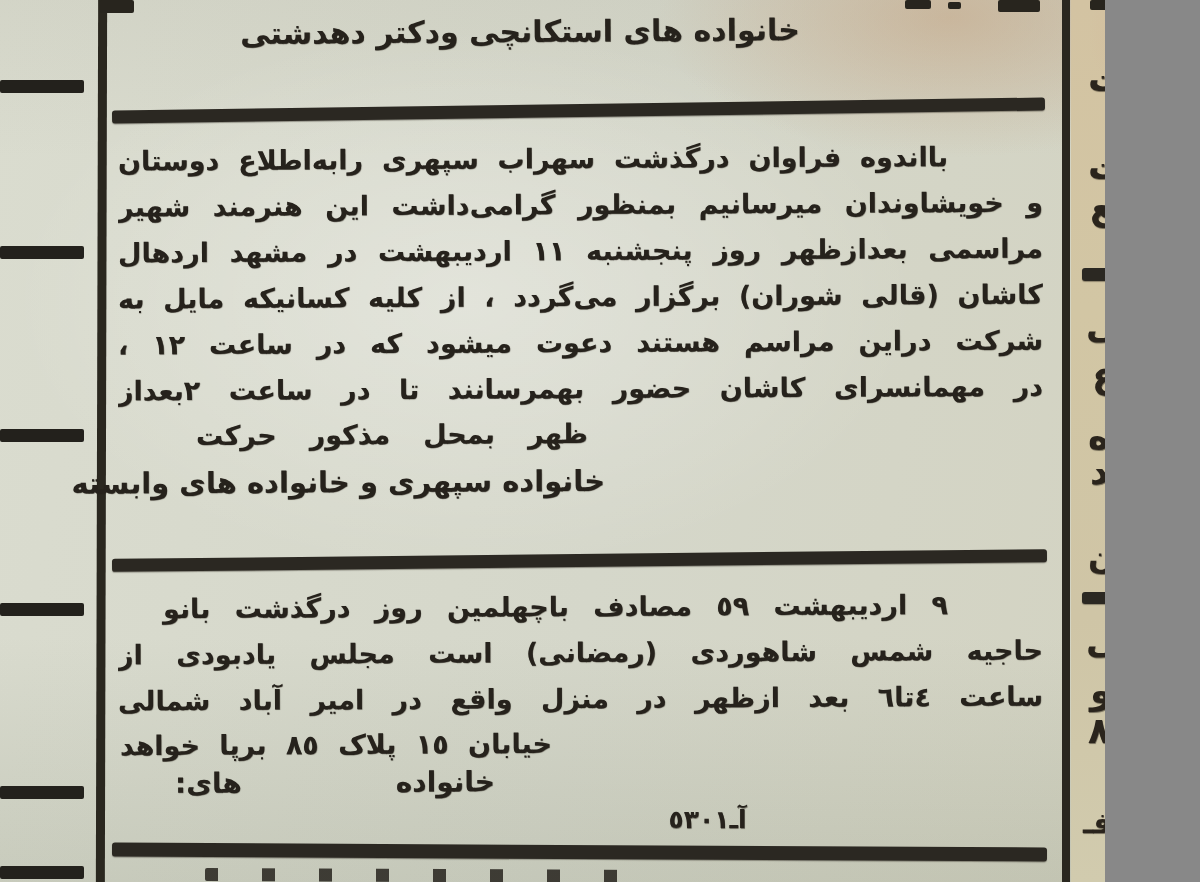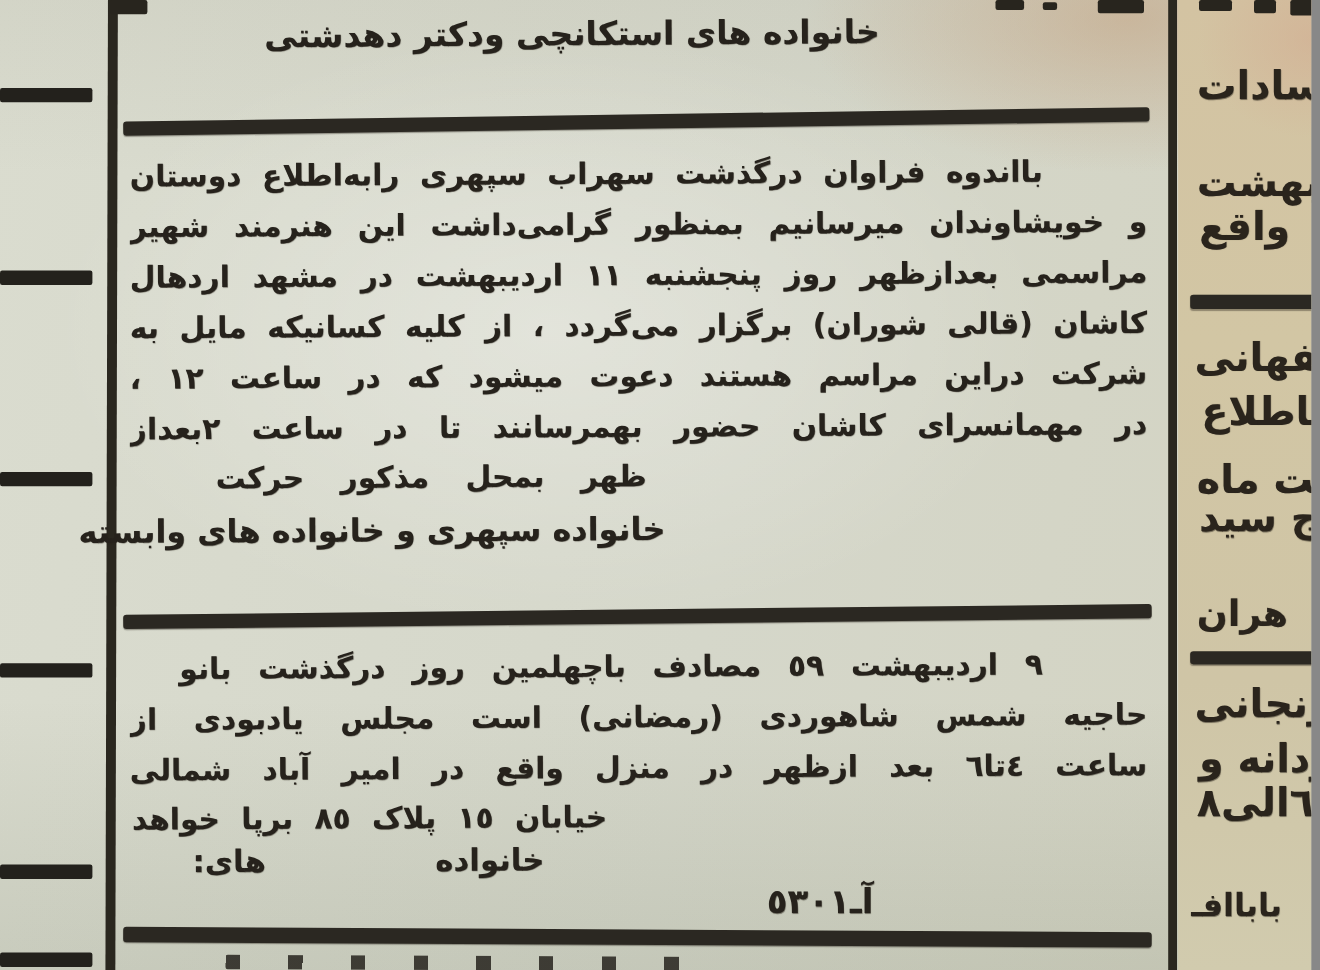--- a/index.html
+++ b/index.html
@@ -1,17 +1,17 @@
 <!DOCTYPE html>
 <html lang="fa"><head>
 <meta charset="utf-8">
 <style>
   html,body{margin:0;padding:0;background:#888;}
   #page{
-    position:relative;width:1192px;height:882px;overflow:hidden;
+    position:relative;width:1105px;height:882px;overflow:hidden;
     font-family:"DejaVu Sans",sans-serif;font-weight:700;color:#26221c;
     background:
       radial-gradient(420px 200px at 86% 2%, rgba(196,158,122,.50), rgba(196,158,122,0) 70%),
       radial-gradient(700px 420px at 42% 34%, rgba(255,255,255,.30), rgba(255,255,255,0) 65%),
       linear-gradient(to bottom, rgba(120,115,95,.07), rgba(0,0,0,0) 18%, rgba(0,0,0,0) 72%, rgba(95,105,80,.14)),
       linear-gradient(100deg, #dadccf 0%, #d5d7ca 55%, #d3d3c2 100%);
   }
   .ink{text-shadow:0.4px 0.5px 0.7px rgba(42,36,28,.55);}
   .line{position:absolute;direction:rtl;unicode-bidi:embed;}
   .just{
@@ -78,21 +78,21 @@
   <div class="line center ink" style="top:460px;left:150px;width:455px;font-size:29px;line-height:44px;transform:rotate(-0.3deg);">خانواده سپهری و خانواده های وابسته</div>
 
   <div class="rule" style="top:554px;left:112px;width:935px;transform:rotate(-0.6deg);"></div>
 
   <div class="line just ink" style="top:584px;padding-right:95px;padding-left:45px;">٩ اردیبهشت ٥٩ مصادف باچهلمین روز درگذشت بانو</div>
   <div class="line just ink" style="top:630px;">حاجیه شمس شاهوردی (رمضانی) است مجلس یادبودی از</div>
   <div class="line just ink" style="top:676px;">ساعت ٤تا٦ بعد ازظهر در منزل واقع در امیر آباد شمالی</div>
   <div class="line just ink" style="top:722px;left:120px;width:432px;">خیابان ١٥ پلاک ٨٥ برپا خواهد بود.</div>
 
   <div class="line just ink" style="top:760px;left:175px;width:320px;font-size:28px;">خانواده های: شاهوردی، رمضانی.</div>
-  <div class="line center ink" style="top:800px;left:678px;width:135px;font-size:31px;line-height:40px;">آـ٥٣٠١</div>
+  <div class="line center ink" style="top:800px;left:640px;width:135px;font-size:25px;line-height:40px;">آـ٥٣٠١</div>
 
   <div class="rule" style="top:845px;left:112px;width:935px;height:14px;transform:rotate(0.3deg);"></div>
 
   <div class="cutrow"></div>
 
   <div class="sidefrag ink" style="left:1088px;top:58px;">لسادات</div>
   <div class="sidefrag ink" style="left:1088px;top:146px;">یبهشت</div>
   <div class="sidefrag ink" style="left:1090px;top:186px;">واقع</div>
   <div class="rule" style="top:268px;left:1082px;width:118px;"></div>
   <div class="sidefrag ink" style="left:1086px;top:305px;">اصفهانی</div>

